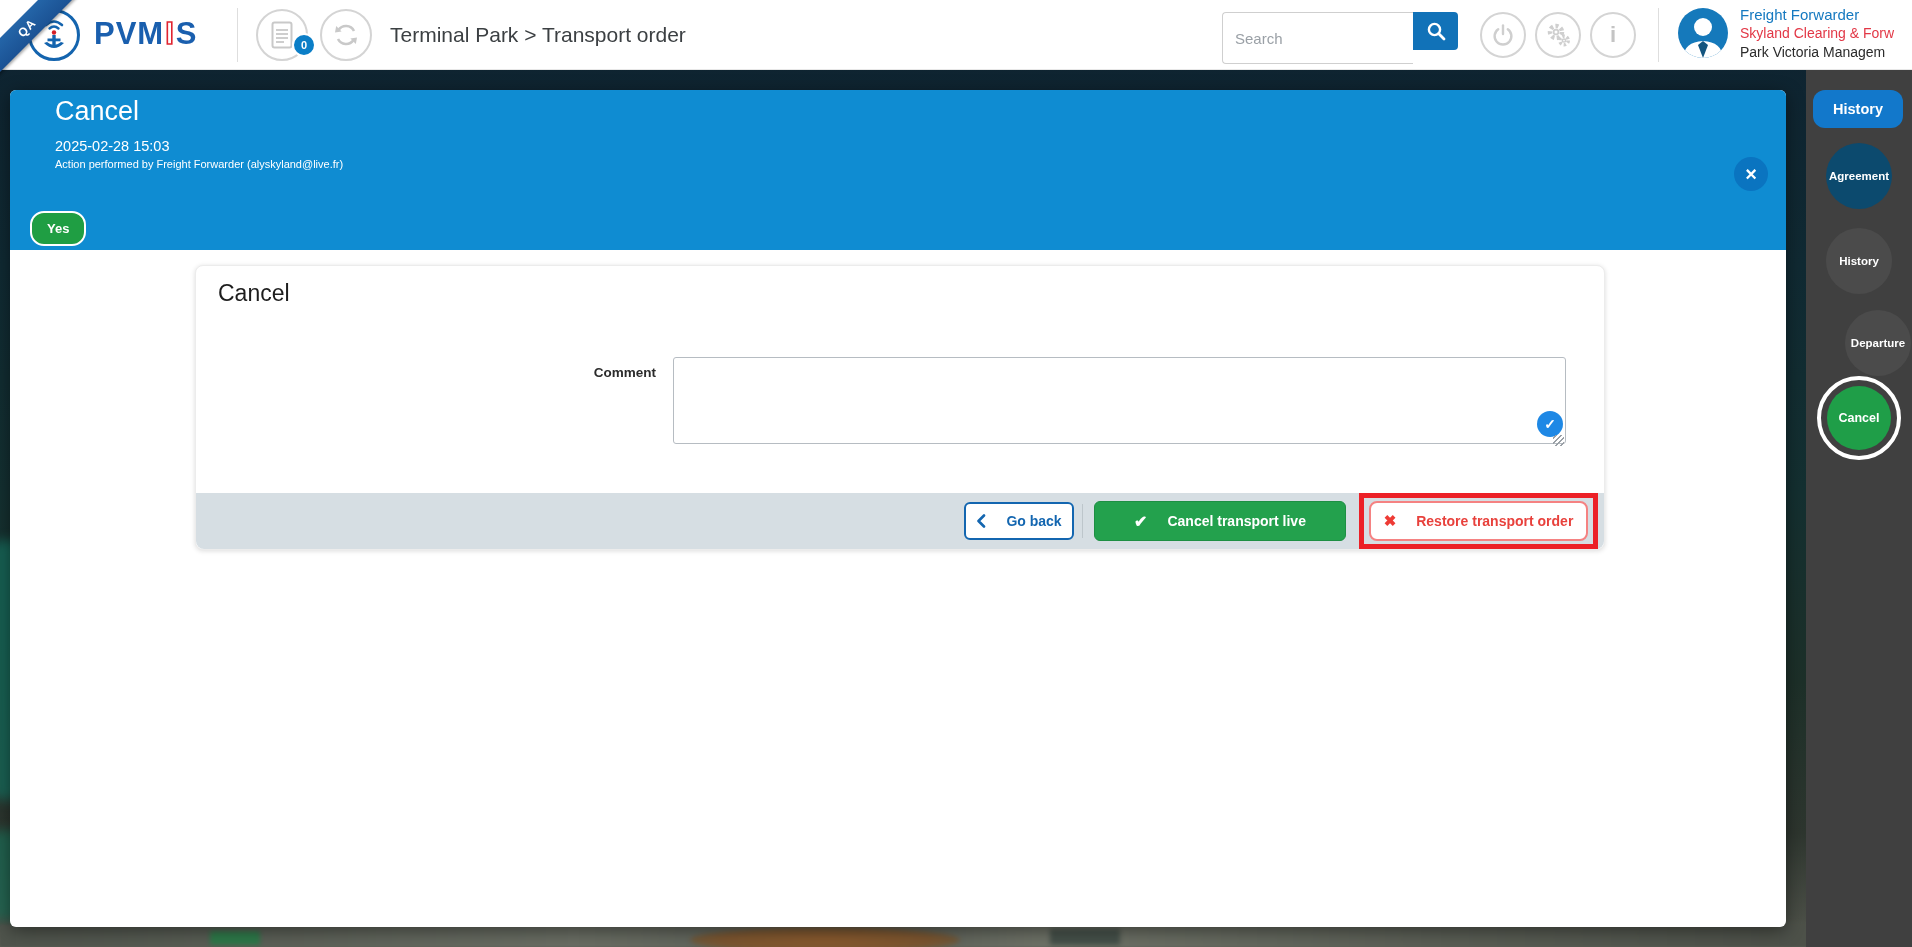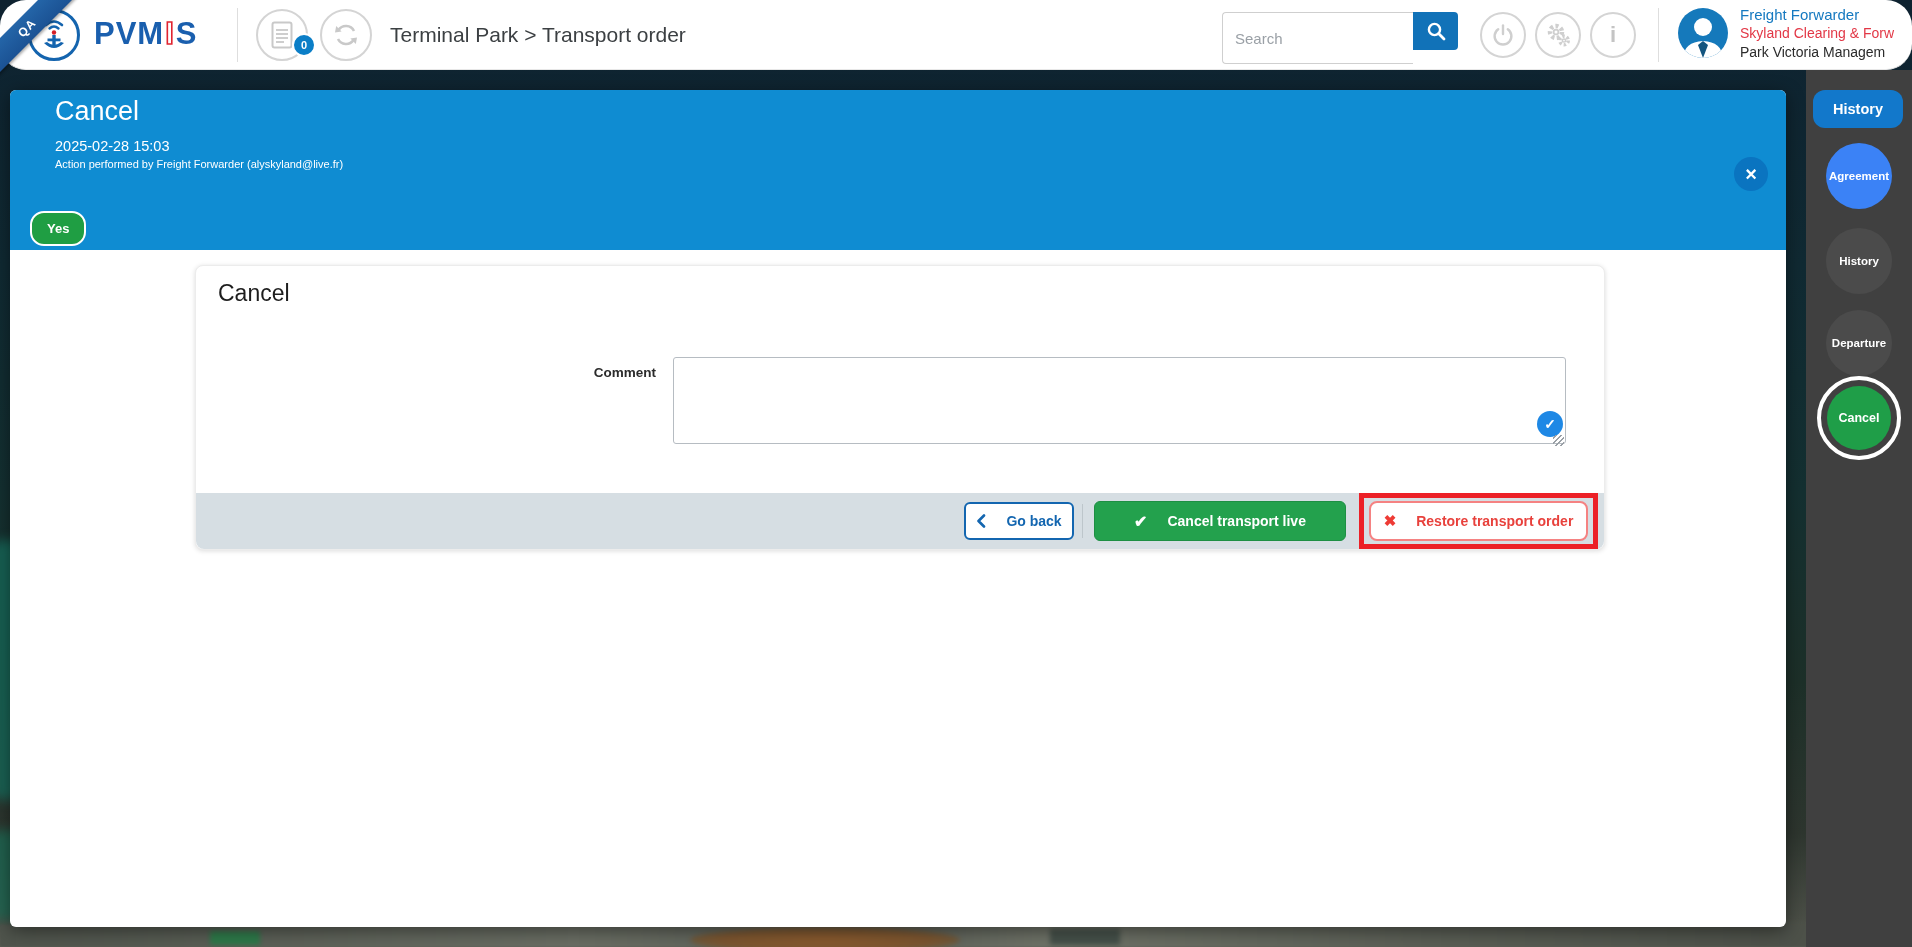--- a/index.html
+++ b/index.html
@@ -14,21 +14,21 @@
   .b2 { left:-10px; top:830px; width:34px; height:90px; background:#1d6b55; border-radius:8px; }
   .bottom-strip { position:absolute; left:0; bottom:0; width:100%; height:22px;
     background:linear-gradient(90deg,#4f544c,#6a6e64 30%,#585c54 45%,#6f7368 55%,#5a5e55 75%,#494d46); filter:blur(1px); }
   .bottom-strip .round { position:absolute; left:690px; top:2px; width:270px; height:26px; border-radius:50%;
     background:radial-gradient(ellipse at center,#8a5a2e 0%,#7c5630 55%,#5d6150 100%); filter:blur(2px); }
   .bottom-strip .grass1 { position:absolute; left:210px; top:6px; width:50px; height:14px; background:#2e7a4a; filter:blur(2px); }
   .bottom-strip .grass2 { position:absolute; left:1050px; top:4px; width:70px; height:16px; background:#46514a; filter:blur(2px); }
 
   
   .app-header { position:absolute; left:0; top:0; width:1912px; height:70px; background:#ffffff;
-    border-bottom:1px solid #e7e7e7; z-index:50;border-radius:26px; }
+    border-bottom:1px solid #e7e7e7; z-index:50; }
   .corner-ribbon-clip { position:absolute; left:0; top:0; width:92px; height:92px; overflow:hidden; z-index:70; }
   .corner-ribbon { position:absolute; top:16px; left:-38px; width:130px; padding:5px 0; text-align:center;
     background:linear-gradient(180deg,#2465a8,#1b5294); color:#fff; font-size:12px; font-weight:bold;
     transform:rotate(-45deg); letter-spacing:1px; box-shadow:0 2px 3px rgba(0,0,0,.35); }
 
   .logo-circle { position:absolute; left:28px; top:9px; width:52px; height:52px; border:3px solid #1464ae; border-radius:50%;
     display:flex; align-items:center; justify-content:center; background:#fff; }
   .logo-text { position:absolute; left:94px; top:16px; font-size:31px; font-weight:bold; color:#1a5fae; letter-spacing:1px; }
   .logo-text .logo-i { color:#ffffff; -webkit-text-stroke:1.6px #e02430; margin:0 1px; }
 
@@ -105,23 +105,23 @@
   .btn-restore { width:219px; height:40px; background:#fff; border:2px solid #f58282; border-radius:8px; color:#e8413c; }
   .btn-restore .glyph { color:#ee3b35; font-size:15px; }
 
   
   .sidebar { position:absolute; left:1806px; top:70px; width:106px; height:877px; background:#404040; z-index:10; }
   .history-btn { position:absolute; left:7px; top:20px; width:90px; height:38px; background:#1278cb; border:none;
     border-radius:12px; color:#fff; font-size:14.5px; font-weight:bold; cursor:pointer; }
   .step { position:absolute; left:50%; transform:translateX(-50%); border-radius:50%;
     display:flex; align-items:center; justify-content:center; color:#fff; font-weight:bold; font-size:11.5px;
     text-align:center; cursor:pointer; }
-  .step-done { width:66px; height:66px; background:#3b82f6; }
+  .step-done { width:66px; height:66px; background:#0c4a6e; }
   .step-pending { width:66px; height:66px; background:#4b4b4b; }
-  .s-agreement { top:73px; } .s-arrival { top:158px; } .s-departure { top:240px; }
+  .s-agreement { top:73px; } .s-arrival { top:158px; } .s-departure { top:240px;margin-left:19px; }
   .step-active-outer { position:absolute; left:50%; transform:translateX(-50%); top:306px; width:84px; height:84px;
     border:4px solid #fff; border-radius:50%; background:#404040; display:flex; align-items:center; justify-content:center; cursor:pointer; }
   .step-active-inner { width:64px; height:64px; border-radius:50%; background:#1f9e48; color:#fff; font-weight:bold;
     font-size:12.5px; display:flex; align-items:center; justify-content:center; }
 
   svg { display:block; }
 </style>
 </head>
 <body>
 

